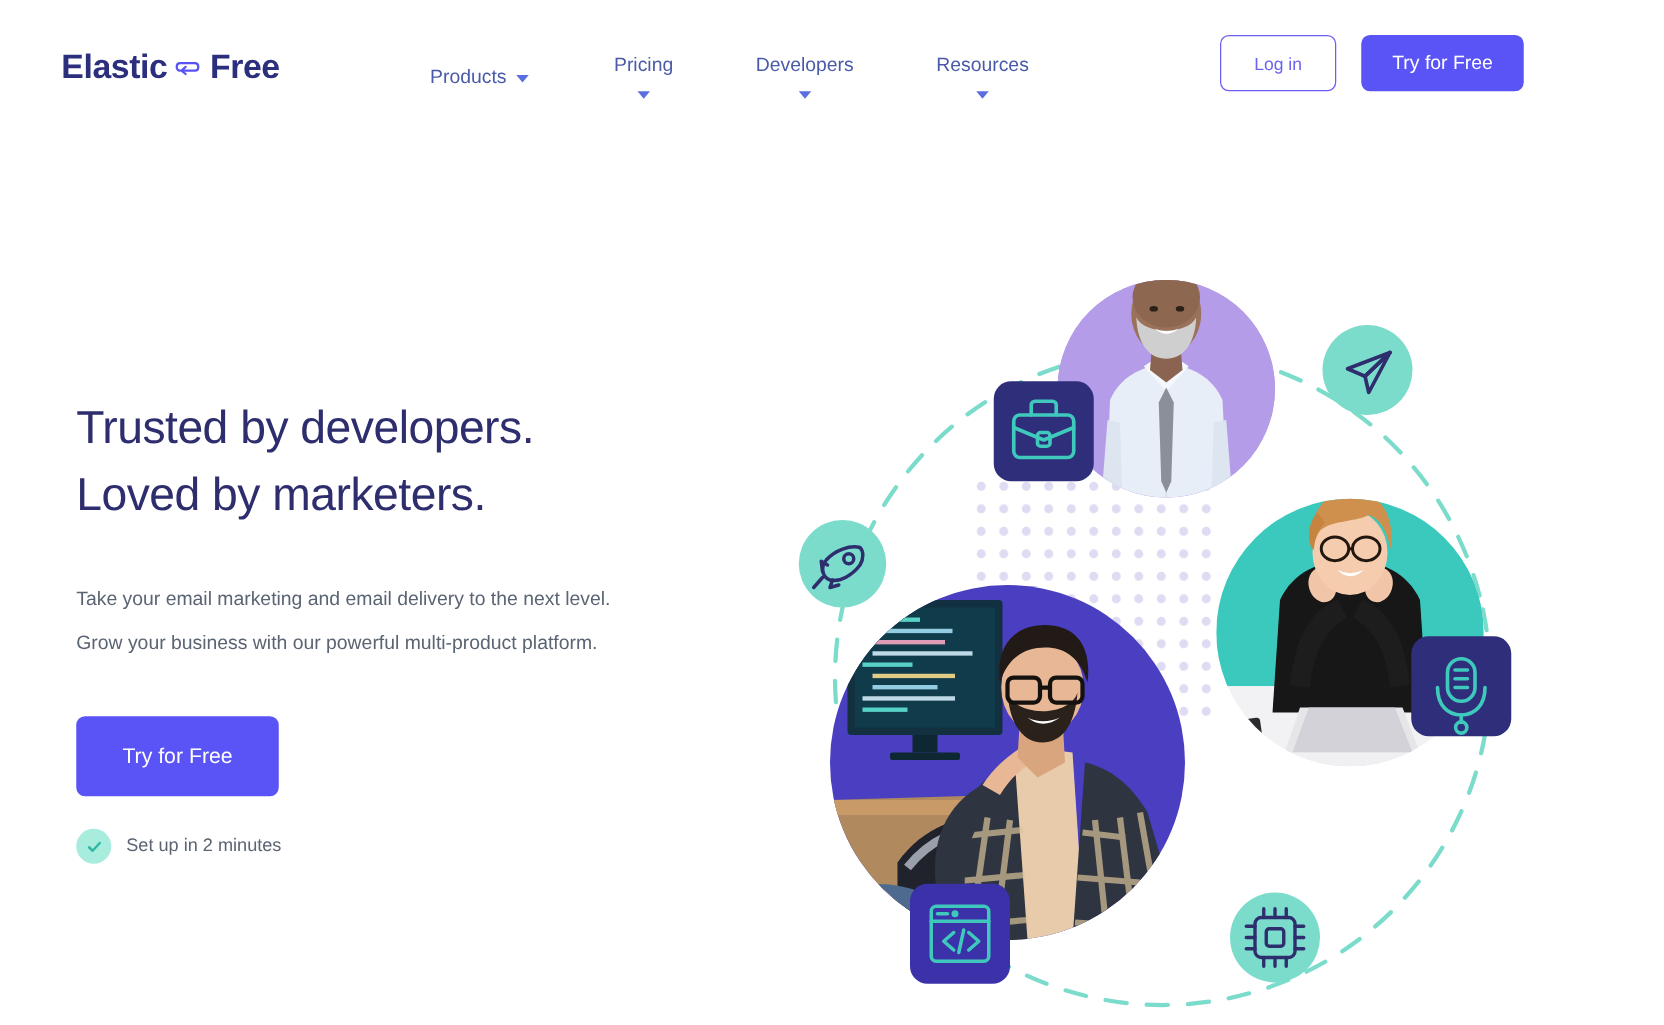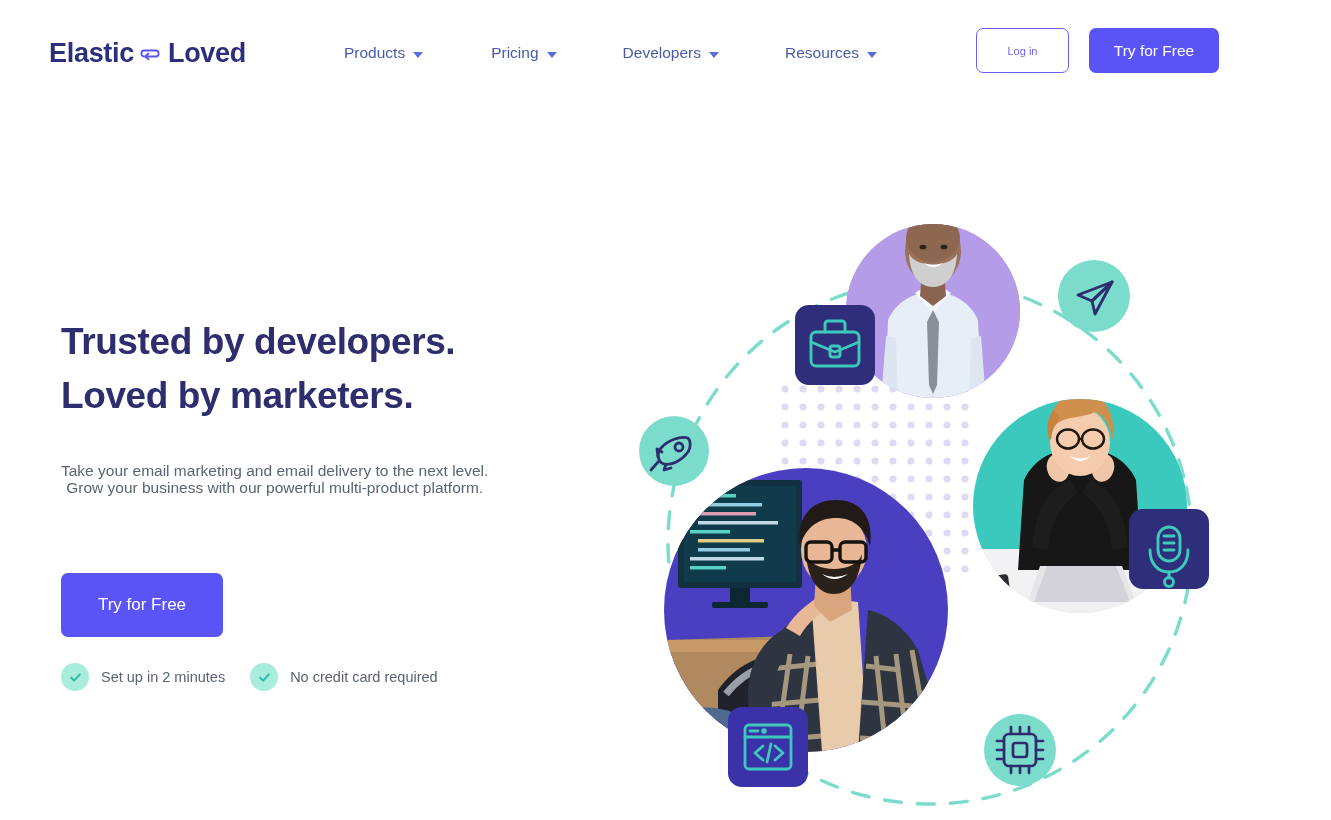--- a/index.html
+++ b/index.html
@@ -27,64 +27,63 @@
 
   .nav {
     position: absolute; left: 344px; top: 40px;
     display: flex; align-items: center;
   }
   .nav-item {
     display: flex; align-items: center; gap: 8px;
     font-size: 15.5px; color: #4a5aa8; cursor: pointer;
     padding: 4px 0;
   }
-  .nav-item + .nav-item { margin-left: 66px; }
+  .nav-item + .nav-item { margin-left: 66px; flex-direction: column; }
   .nav-item.products + .nav-item { margin-left: 68px; }
   .caret {
     width: 0; height: 0;
     border-left: 5px solid transparent;
     border-right: 5px solid transparent;
     border-top: 6px solid #5b6ee0;
     display: inline-block;
     margin-top: 3px;
   }
 
   .btn-login {
     position: absolute; left: 976px; top: 28px;
     width: 93px; height: 45px;
     border: 1.5px solid #6b5ef5; border-radius: 7px;
     background: #fff; color: #6b63ef;
-    font-size: 11px; font-family: inherit;
+    font-size: 14px; font-family: inherit;
     display: flex; align-items: center; justify-content: center;
     cursor: pointer;
   }
   .btn-try-header {
     position: absolute; left: 1089px; top: 28px;
     width: 130px; height: 45px;
     border: none; border-radius: 7px;
     background: #5a53f5; color: #fff;
     font-size: 15.5px; font-family: inherit;
     display: flex; align-items: center; justify-content: center;
     cursor: pointer;
   }
 
   
   .hero-left { position: absolute; left: 61px; top: 0; width: 540px; }
   .headline {
     position: absolute; top: 315px; left: 0;
-    font-size: 37px; font-weight: 700; line-height: 54px;
+    font-size: 37px; font-weight: 400; line-height: 54px;
     color: #2e2e6e; letter-spacing: -0.4px;
     white-space: pre-line;
   }
   .subhead {
     position: absolute; top: 462px; left: 0;
-    font-size: 15.5px; line-height: 17px;
+    font-size: 15.5px; line-height: 35px;
     color: #5a6472;
     white-space: pre-line;
-    text-align: center;
   }
   .btn-try-hero {
     position: absolute; top: 573px; left: 0;
     width: 162px; height: 64px;
     border: none; border-radius: 7px;
     background: #5a53f5; color: #fff;
     font-size: 17px; font-family: inherit;
     display: flex; align-items: center; justify-content: center;
     cursor: pointer;
   }
@@ -114,21 +113,21 @@
 <div class="header">
 
   <div class="logo">
     <span>Elastic</span>
     <span class="logo-mark">
       <svg width="24" height="18" viewBox="0 0 24 18">
         <path d="M5 12.5 C1.5 12.5 1.5 6.5 5 6.5 L17 6.5 C20.5 6.5 20.5 12.5 17 12.5 L7 12.5" fill="none" stroke="#5a53f5" stroke-width="1.8" stroke-linecap="round"></path>
         <path d="M9.5 9.5 L6.2 12.5 L9.5 15.2" fill="none" stroke="#5a53f5" stroke-width="1.8" stroke-linecap="round" stroke-linejoin="round"></path>
       </svg>
     </span>
-    <span>Loved</span>
+    <span>Free</span>
   </div>
 
   <nav class="nav">
     <div class="nav-item products">
       <span>Products</span>
       <i class="caret"></i>
     </div>
     <div class="nav-item">
       <span>Pricing</span>
       <i class="caret"></i>
@@ -155,28 +154,20 @@
   <div class="btn-try-hero">Try for Free</div>
 
   <div class="features">
     <div class="feature">
       <span class="check-circle">
         <svg width="15" height="15" viewBox="0 0 15 15">
           <path d="M3.2 7.8 L6.1 10.6 L11.8 4.4" fill="none" stroke="#2fb9a5" stroke-width="2" stroke-linecap="round" stroke-linejoin="round"></path>
         </svg>
       </span>
       <span class="feature-label">Set up in 2 minutes</span>
-    </div>
-    <div class="feature">
-      <span class="check-circle">
-        <svg width="15" height="15" viewBox="0 0 15 15">
-          <path d="M3.2 7.8 L6.1 10.6 L11.8 4.4" fill="none" stroke="#2fb9a5" stroke-width="2" stroke-linecap="round" stroke-linejoin="round"></path>
-        </svg>
-      </span>
-      <span class="feature-label">No credit card required</span>
     </div>
   </div>
 </div>
 
 <div class="illu">
 <svg width="680" height="680" viewBox="0 0 680 680">
   <defs>
     <pattern id="dots" x="0" y="0" width="18" height="18" patternUnits="userSpaceOnUse">
       <circle cx="5" cy="5" r="3.6" fill="#ddd9f2"></circle>
     </pattern>

